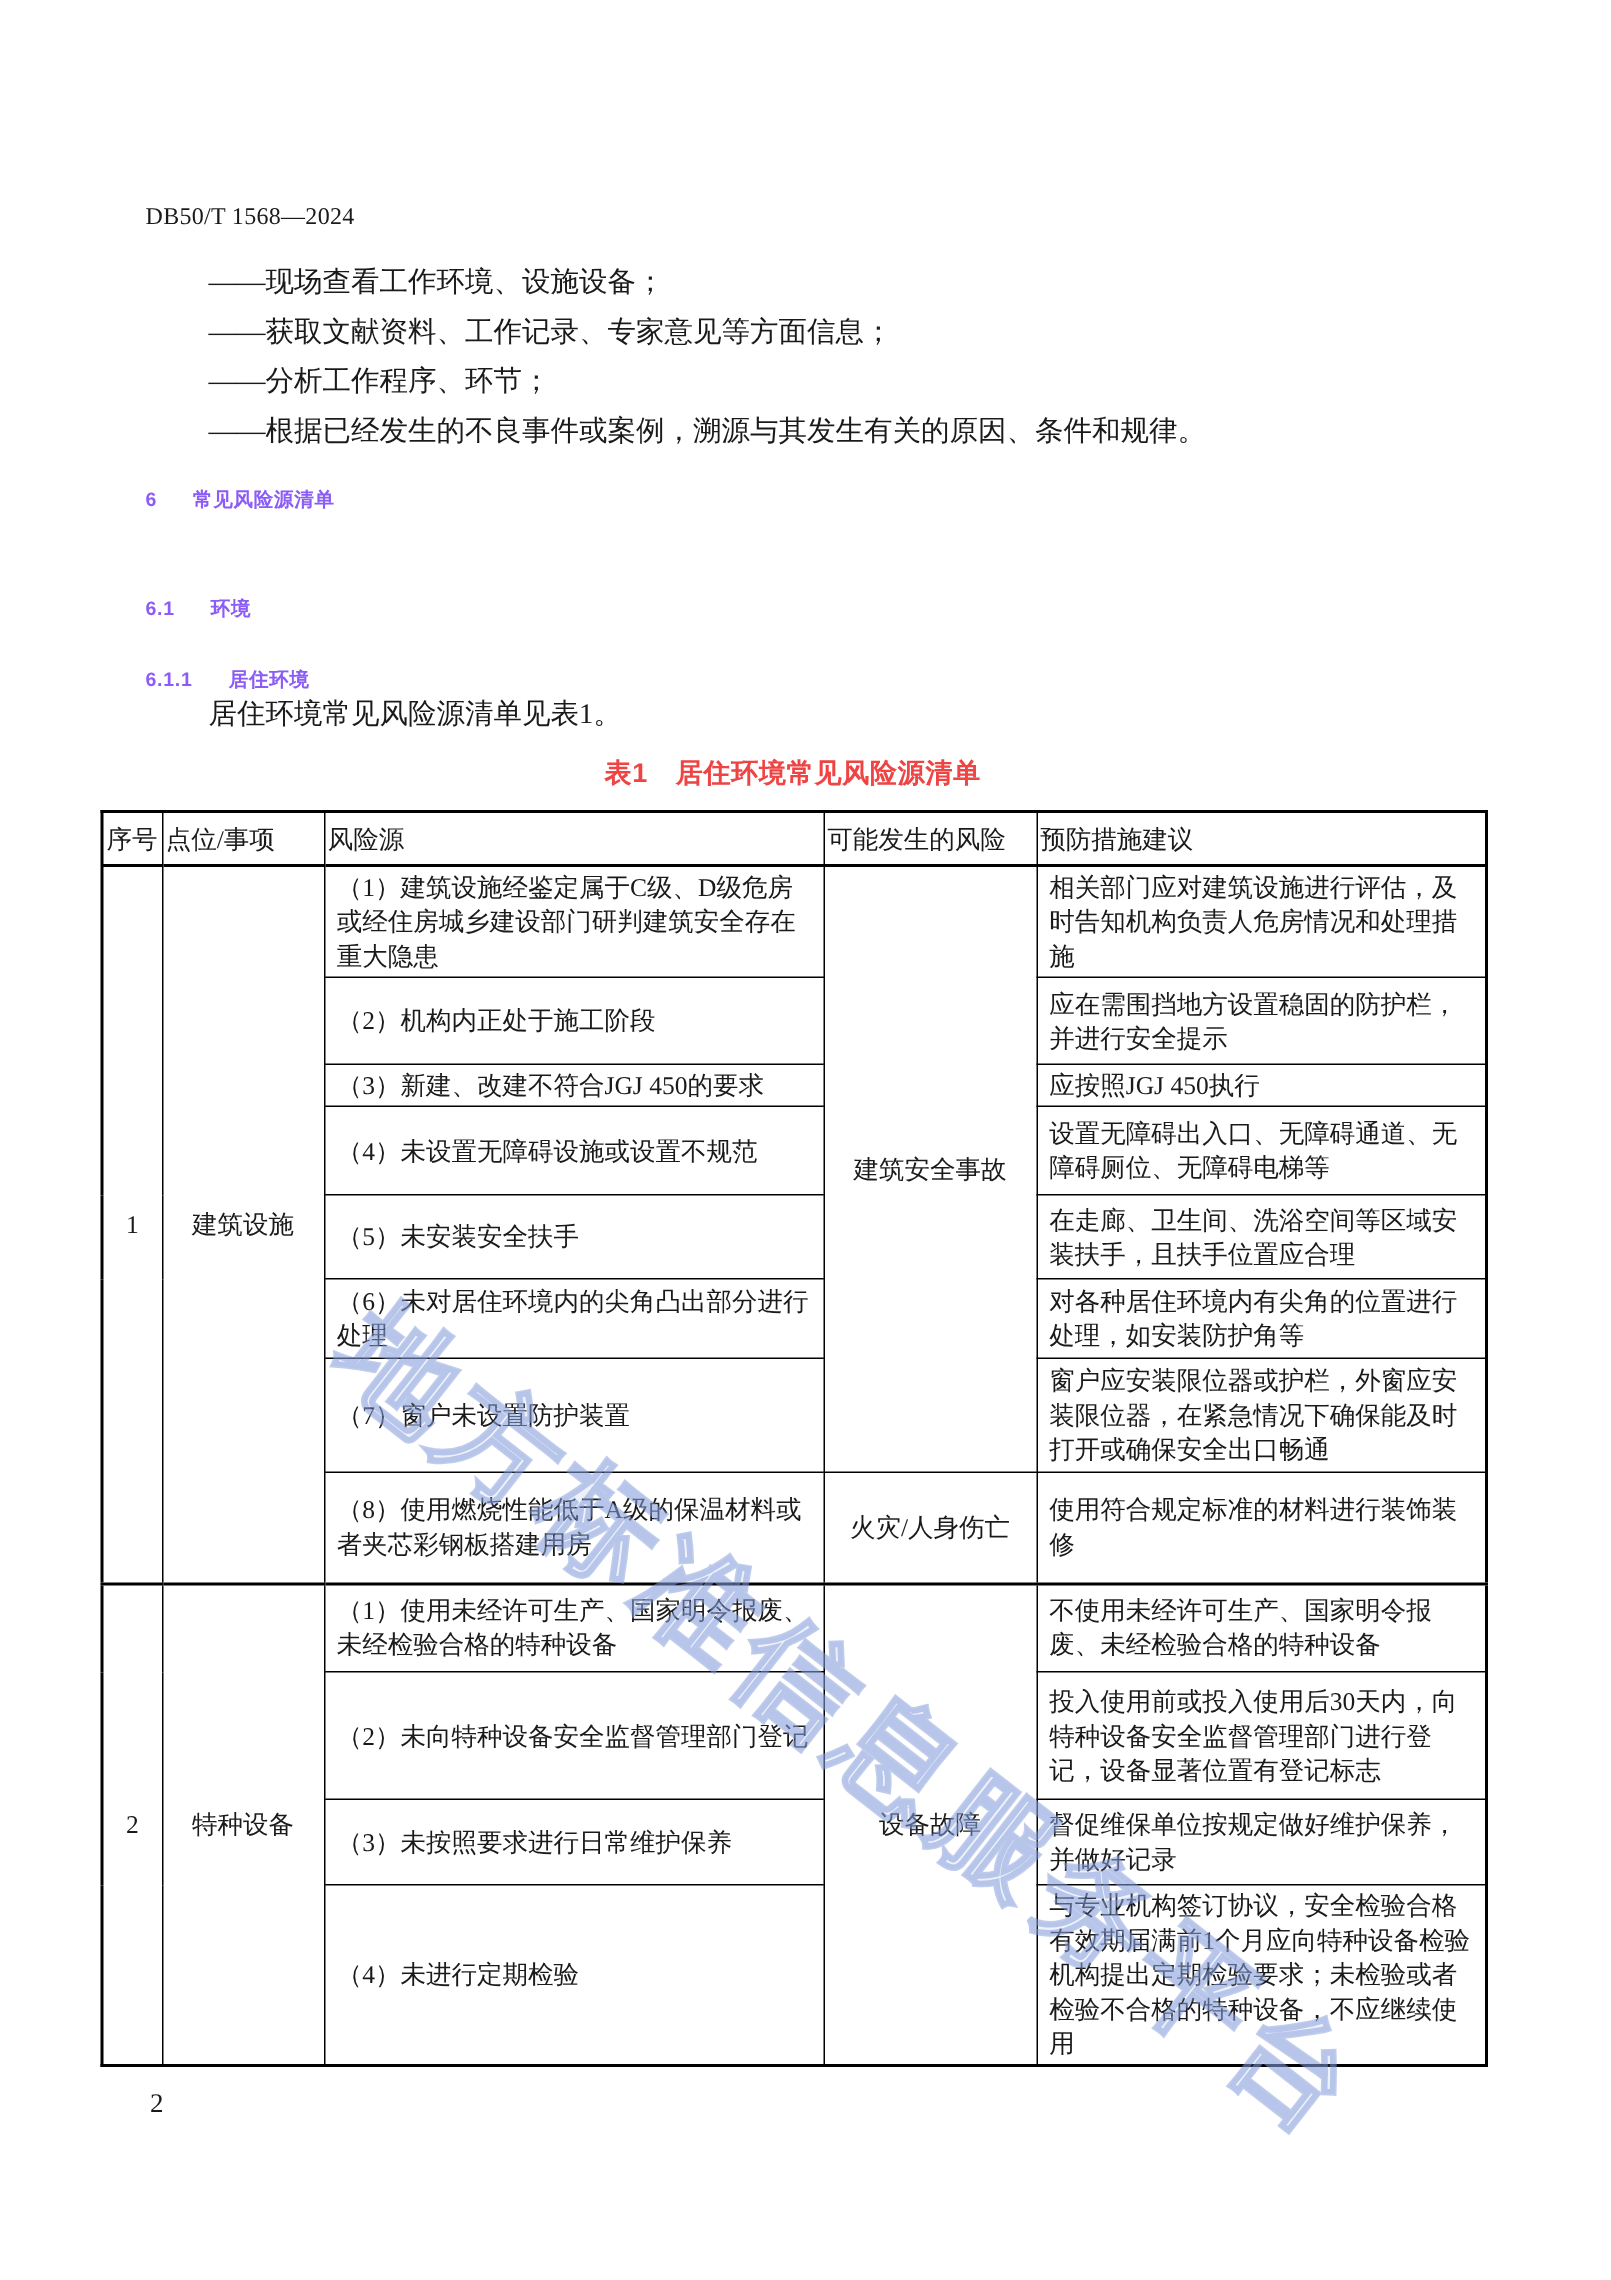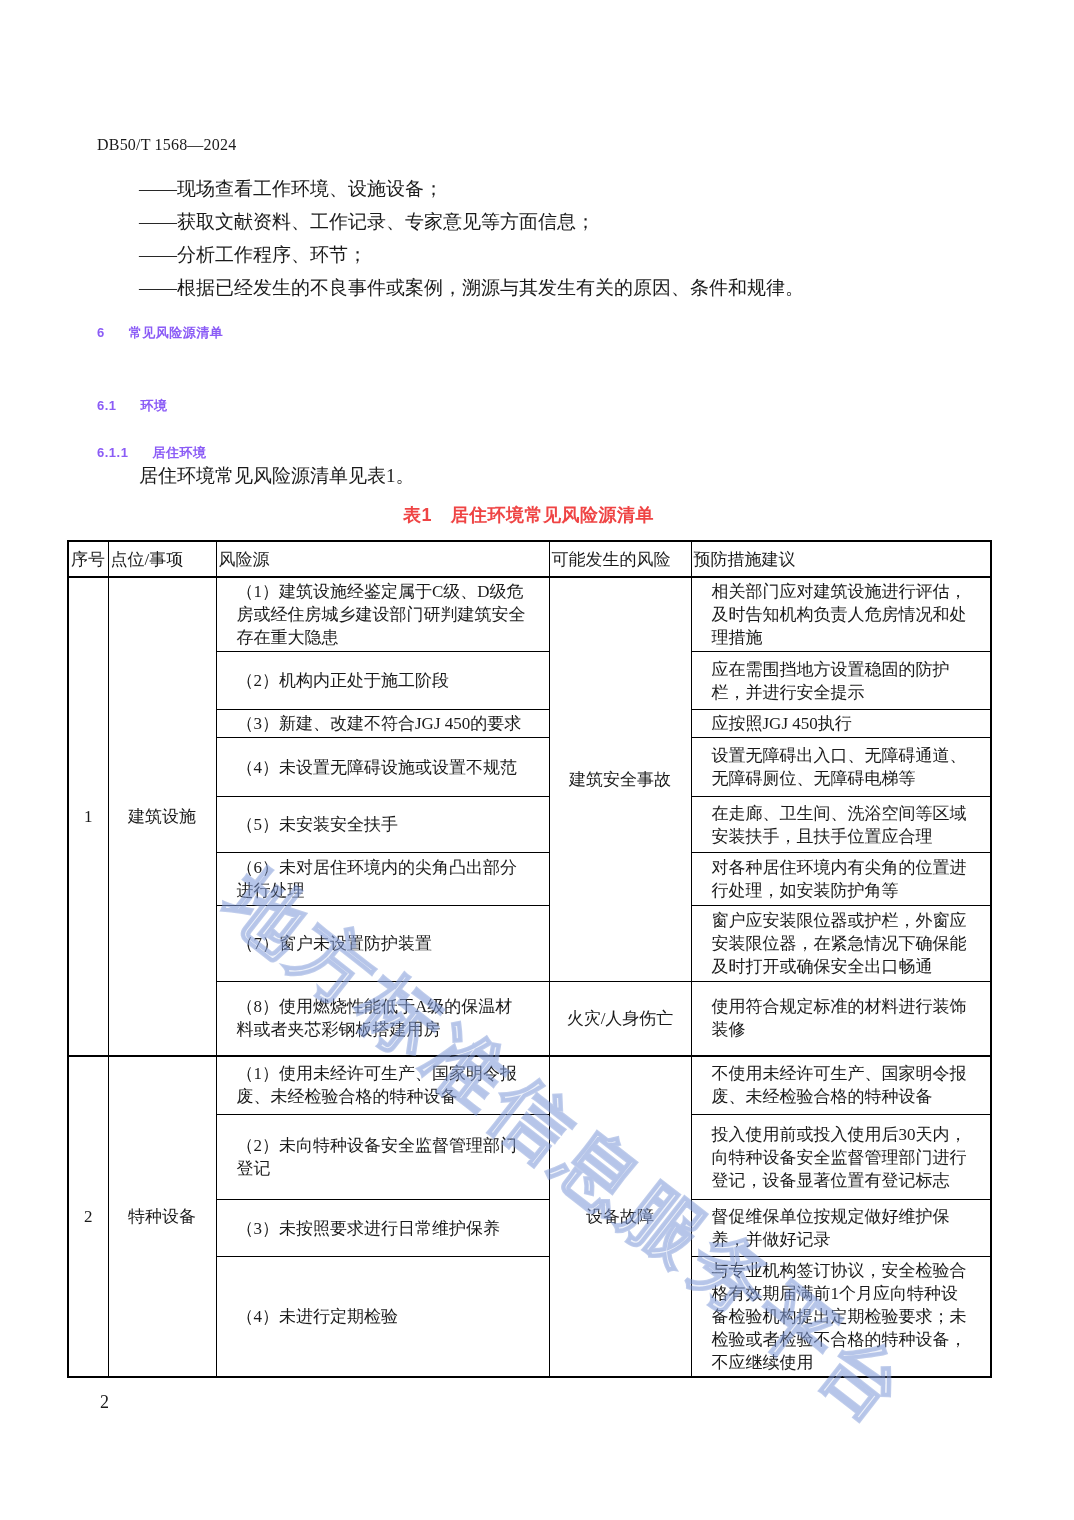--- a/index.html
+++ b/index.html
@@ -56,21 +56,21 @@
     table-layout: fixed;
     border: 2px solid #000;
     font-size: 17px;
     background: transparent;
   }
   .risk-table th, .risk-table td {
     border: 1px solid #000;
     vertical-align: middle;
     font-weight: normal;
     line-height: 23px;
-    padding: 2px 20px;
+    padding: 2px 8px;
     overflow: hidden;
   }
   .risk-table thead th {
     height: 36px; text-align: left;
     border-bottom: 2px solid #000;
     padding: 2px 2px;
   }
   .risk-table .c-center { text-align: center; padding: 2px 2px; }
   .risk-table .c-left   { text-align: left; }
   .risk-table .group-start td { border-top: 2px solid #000; margin-left: 40px; }

